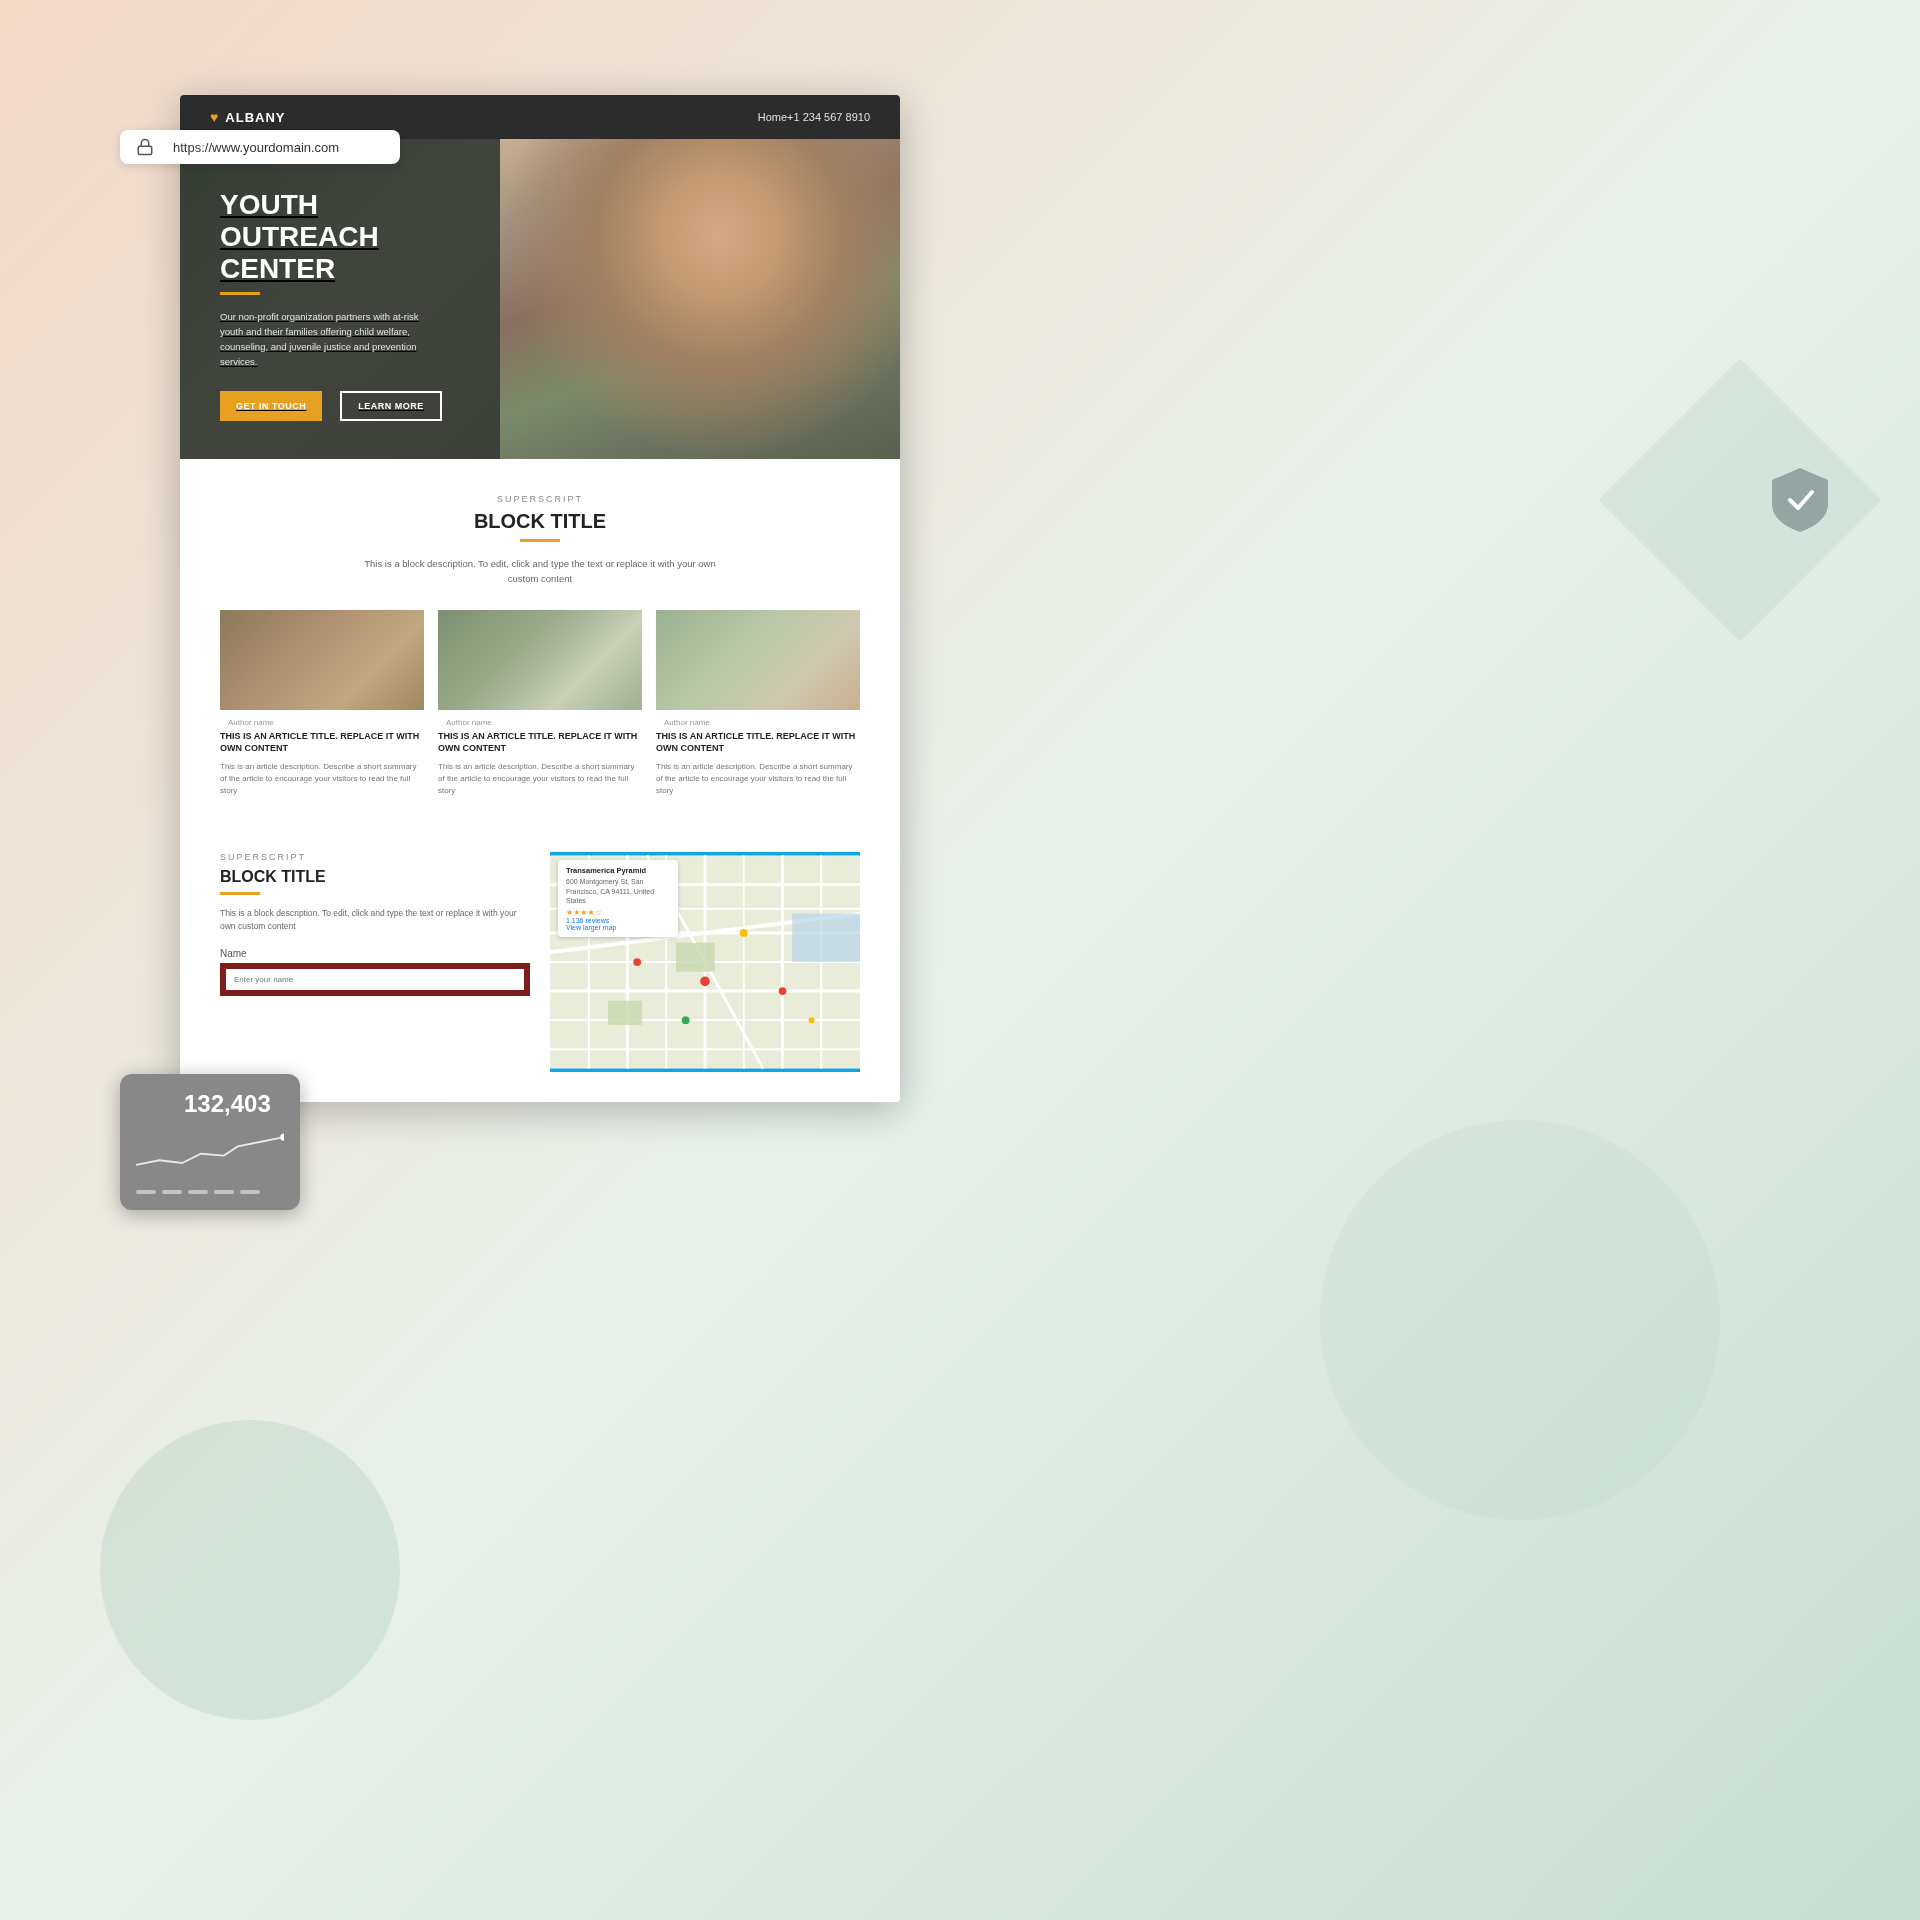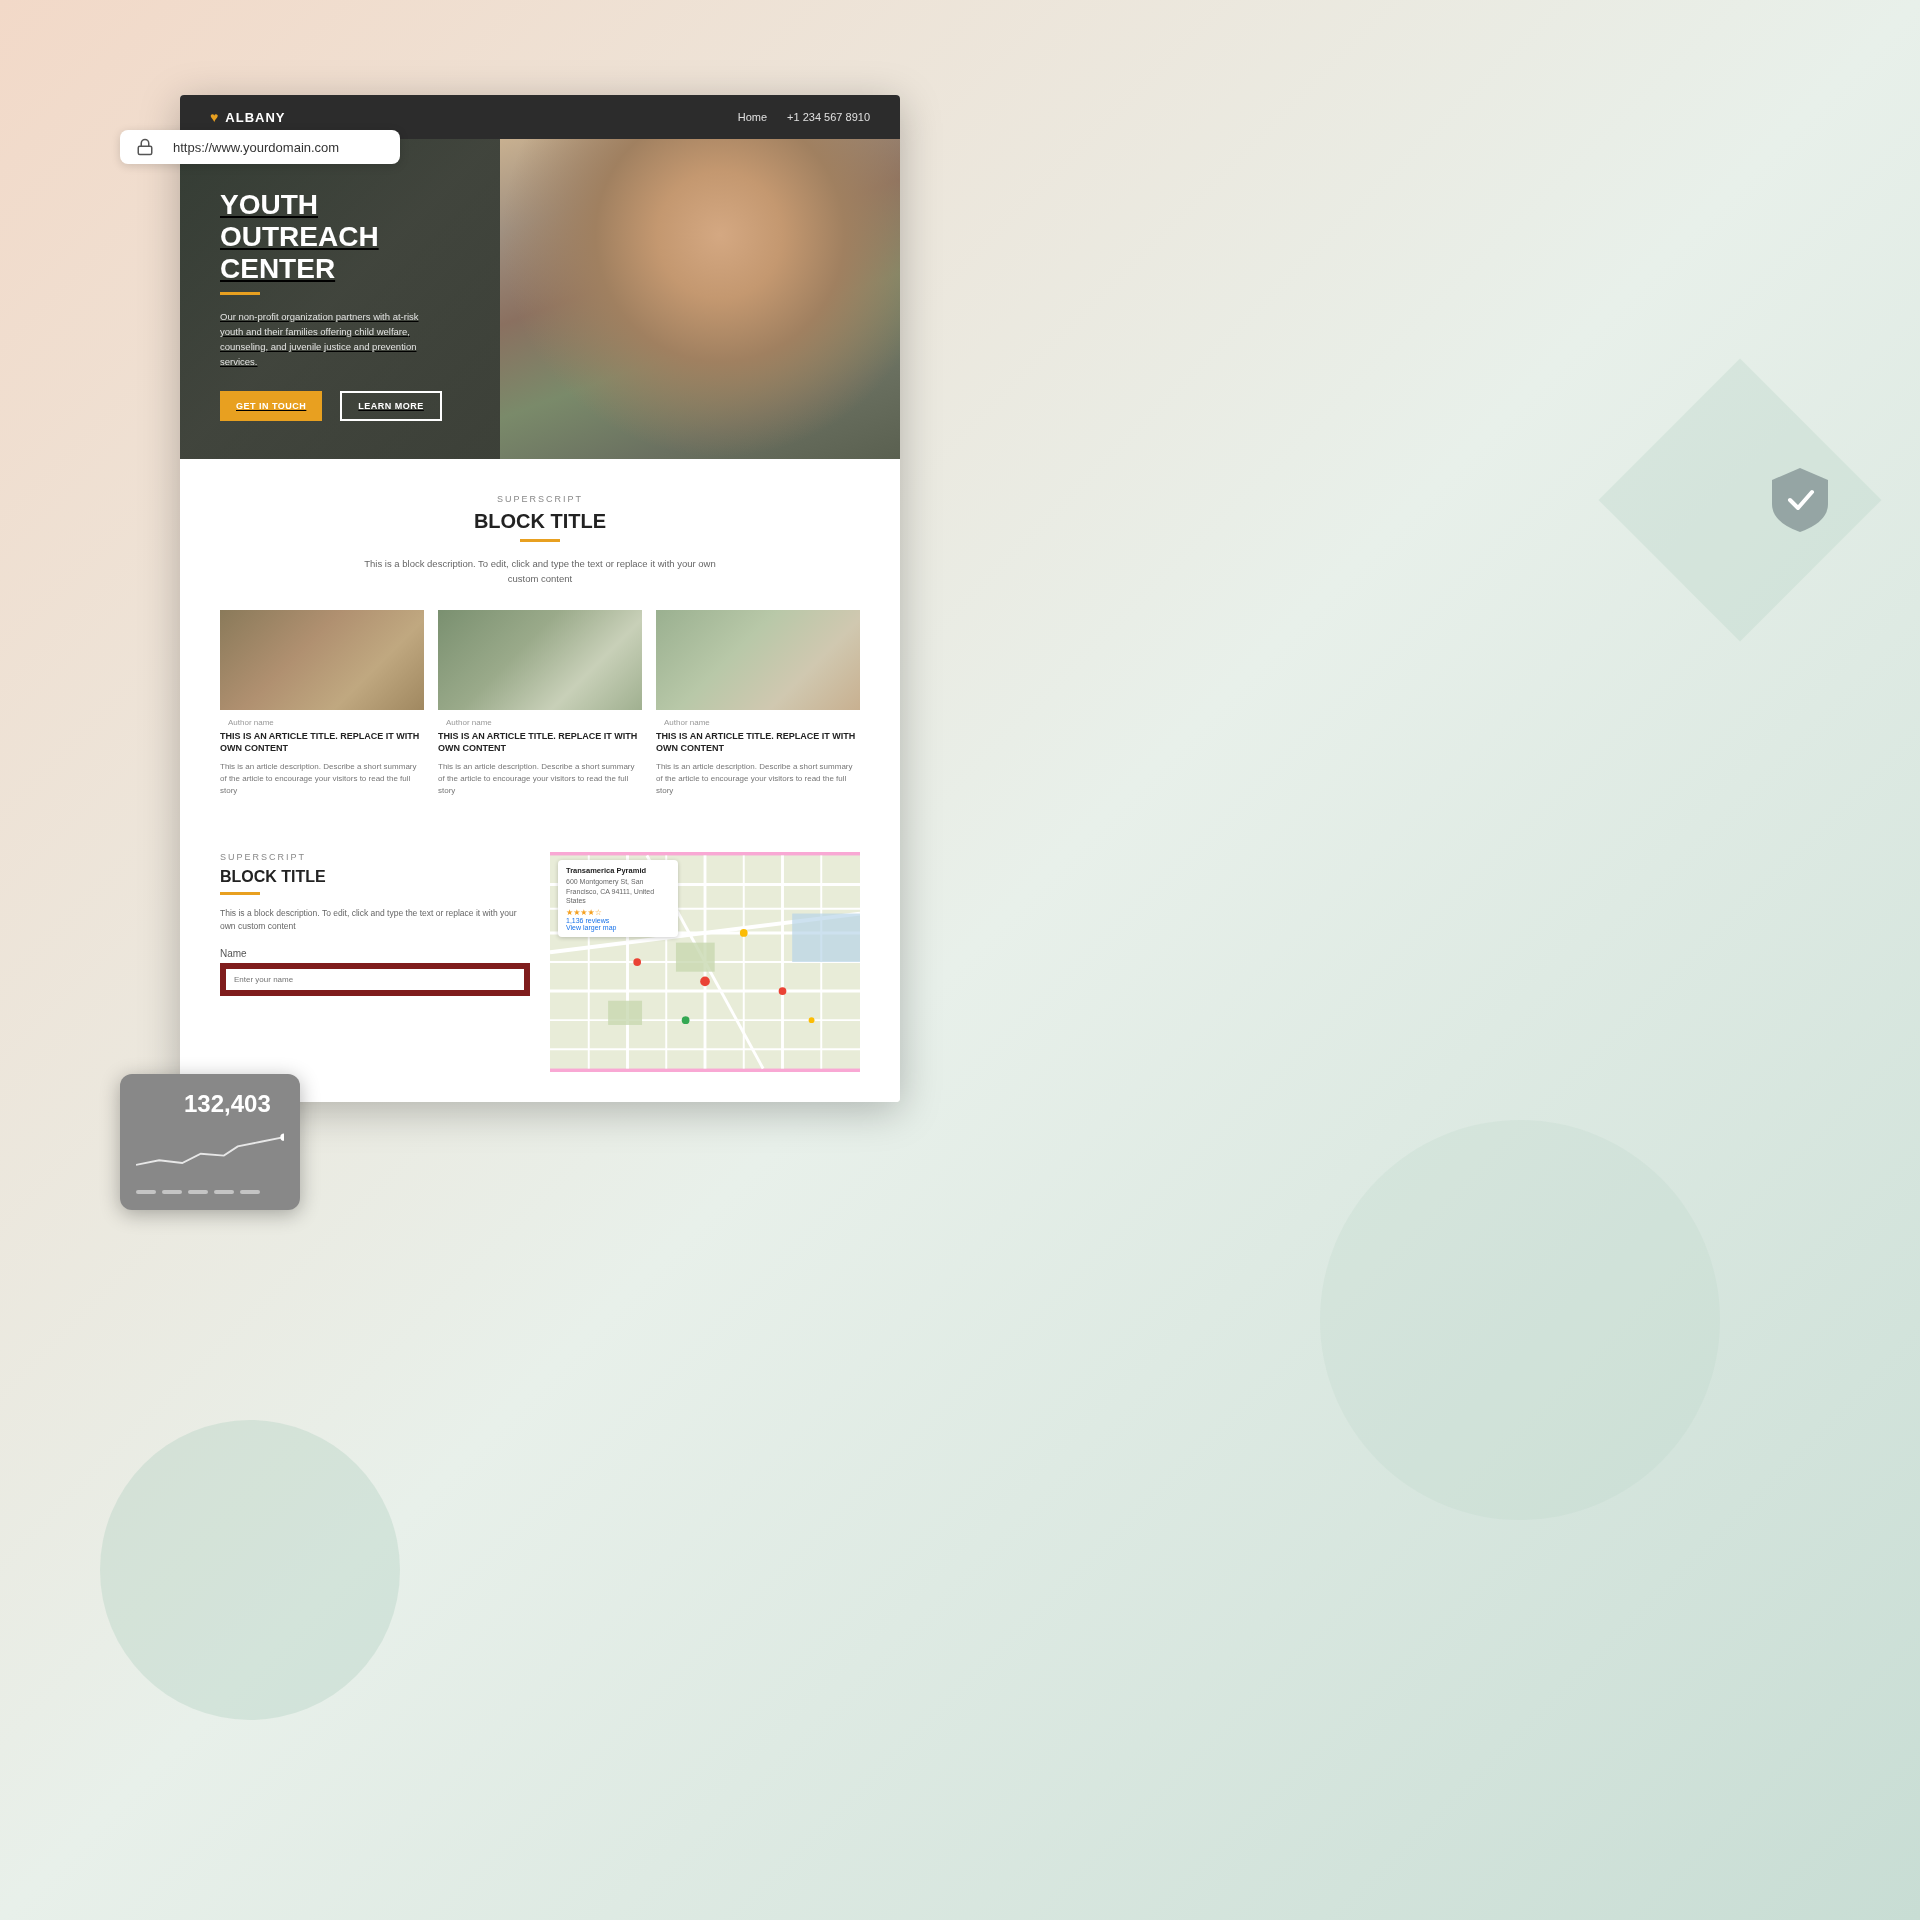--- a/index.html
+++ b/index.html
@@ -104,21 +104,20 @@
     }
 
     .heart-icon {
       color: #e8a020;
       font-size: 14px;
     }
 
     .nav-links {
       display: flex;
       align-items: center;
-      gap: 20px;
     }
 
     .nav-link {
       color: rgba(255,255,255,0.85);
       font-size: 11px;
       text-decoration: none;
     }
 
     
     .hero-section {
@@ -363,21 +362,21 @@
     .map-col {
       background: #e8eae0;
       min-height: 200px;
       position: relative;
       overflow: hidden;
     }
 
     .map-placeholder {
       width: 100%;
       height: 220px;
-      background: #f9a8d4;
+      background: #0ea5e9;
       position: relative;
       overflow: hidden;
     }
 
     .map-info-box {
       position: absolute;
       top: 8px;
       left: 8px;
       background: white;
       border-radius: 4px;

